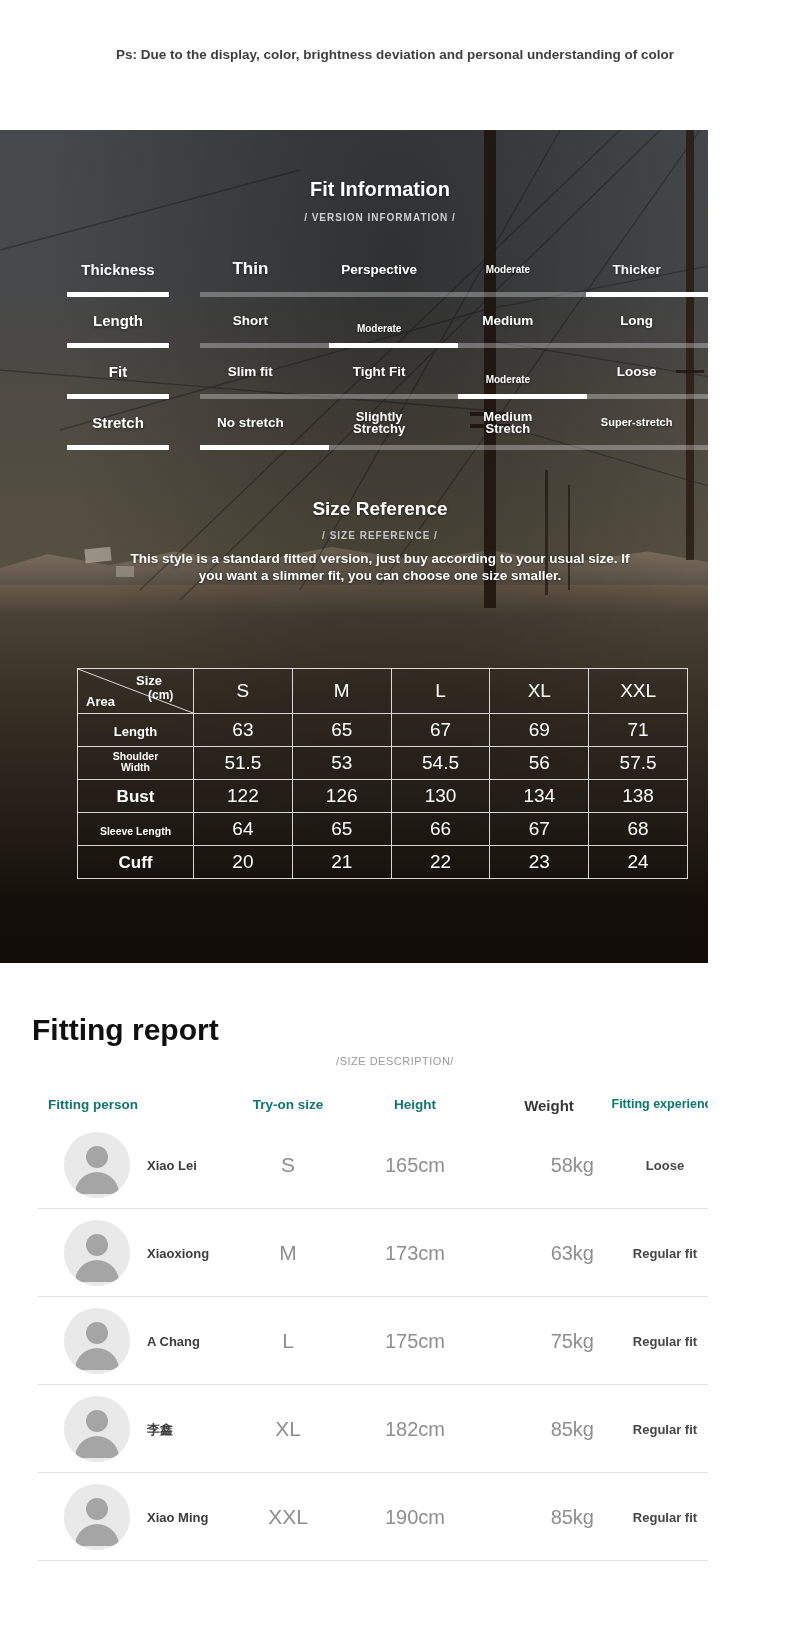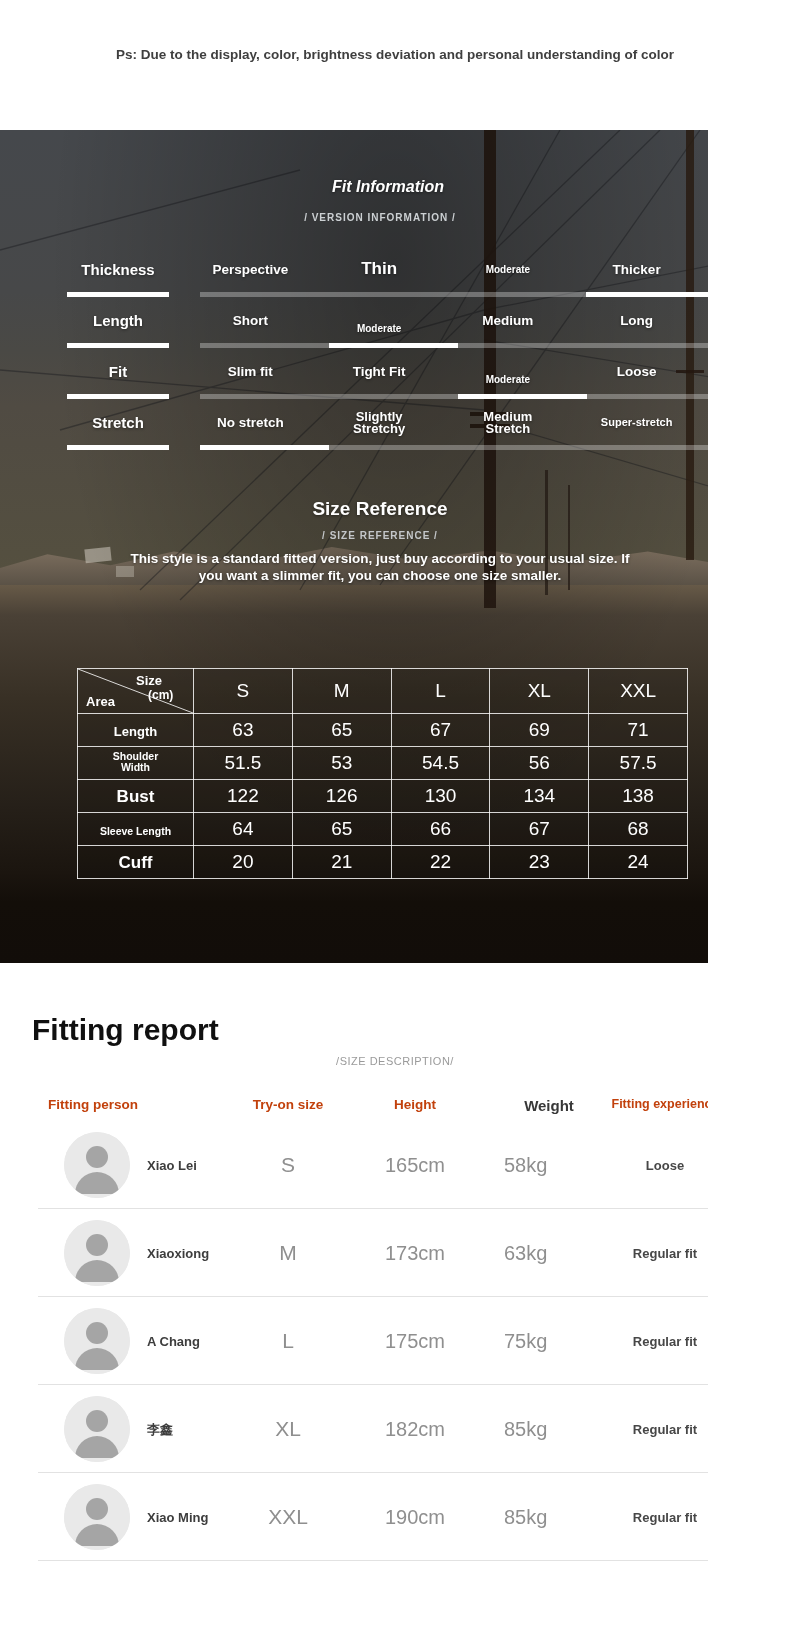--- a/index.html
+++ b/index.html
@@ -17,21 +17,21 @@
        background:linear-gradient(#45484c 0%,#474849 35%,#4a4945 48%,#504b43 60%,#55503f 100%);}
   .mtn{position:absolute;top:405px;left:0;width:790px;height:55px;
        background:linear-gradient(#8a7a68,#564e43);
        clip-path:polygon(0 60%,6% 35%,14% 55%,22% 30%,32% 50%,42% 22%,52% 45%,62% 28%,72% 50%,82% 30%,92% 55%,100% 40%,100% 100%,0 100%);}
   .ground{position:absolute;top:455px;left:0;width:790px;height:378px;
        background:linear-gradient(#675a48 0%,#4a4136 8%,#383025 30%,#262019 58%,#1b150f 76%,#130e09 84%,#120d09 100%);}
   .tint{position:absolute;inset:0;background:radial-gradient(ellipse at 50% 16%,rgba(0,0,0,.33),rgba(0,0,0,0) 62%);}
   .scenery{position:absolute;inset:0;}
   .photo-text{color:#fff;text-shadow:0 1px 3px rgba(0,0,0,.45);}
 
-  .fit-title{position:absolute;top:48px;left:8px;width:760px;text-align:center;font-size:16px;font-weight:bold;font-style:italic;}
+  .fit-title{position:absolute;top:48px;left:0;width:760px;text-align:center;font-size:20px;font-weight:bold;}
   .fit-sub{position:absolute;top:82px;left:0;width:760px;text-align:center;font-size:10px;color:#ccd0d3;letter-spacing:1px;font-weight:bold;}
 
   .fit-rows{position:absolute;top:116px;left:0;width:790px;}
   .fit-row{position:relative;height:51px;}
   .fit-label{position:absolute;left:67px;top:0;width:102px;height:46px;display:flex;align-items:center;justify-content:center;
              font-size:15px;font-weight:bold;color:#fff;text-shadow:0 1px 3px rgba(0,0,0,.45);}
   .fit-underline{position:absolute;left:67px;top:46px;width:102px;height:5px;background:#ffffff;}
   .fit-bar{position:absolute;left:200px;top:46px;width:515px;height:5px;background:rgba(255,255,255,.30);}
   .fit-hl{position:absolute;top:0;height:5px;width:129px;background:#ffffff;}
   .fit-opts{position:absolute;left:186px;top:0;width:515px;height:46px;display:flex;}
@@ -64,38 +64,38 @@
   .rlabel .em-lg{font-size:17px;font-weight:bold;}
   .rlabel .em-md{font-size:13px;font-weight:bold;}
   .rlabel .em-xs{font-size:10.5px;font-weight:bold;line-height:11px;}
   .rlabel .em-xs2{font-size:10.5px;font-weight:bold;line-height:11px;display:inline-block;max-width:58px;}
 
   
   .report{position:absolute;top:963px;left:0;width:790px;height:662px;background:#fff;}
   .rp-title{position:absolute;top:50px;left:0;width:790px;text-align:left;font-size:30px;font-weight:bold;color:#101010;padding-left:32px;}
   .rp-sub{position:absolute;top:92px;left:0;width:790px;text-align:center;font-size:11px;color:#9a9a9a;letter-spacing:.5px;}
   .f-head{position:absolute;top:134px;left:0;width:790px;height:20px;}
-  .f-head span{position:absolute;font-weight:bold;color:#c2410c;font-size:13.5px;}
+  .f-head span{position:absolute;font-weight:bold;color:#0f766e;font-size:13.5px;}
   .h-person{left:48px;}
   .h-size{left:248px;width:80px;text-align:center;}
   .h-height{left:365px;width:100px;text-align:center;}
   .h-weight{left:504px;width:90px;text-align:center;font-size:15px !important;color:#383838 !important;}
   .h-exp{left:600px;width:130px;text-align:center;font-size:12.5px !important;}
   .f-rows{position:absolute;top:158px;left:0;width:790px;}
   .f-row{position:relative;height:88px;}
   .f-row::after{content:"";position:absolute;left:38px;right:62px;bottom:0;border-bottom:1px solid #e2e2e2;}
   .avatar{position:absolute;left:64px;top:50%;transform:translateY(-50%);width:66px;height:66px;border-radius:50%;
           overflow:hidden;background:#e9e9e9;}
   .f-name{position:absolute;left:147px;top:50%;transform:translateY(-50%);width:70px;
           font-size:13px;font-weight:bold;color:#3d3d3d;line-height:15px;}
   .f-size{position:absolute;left:248px;width:80px;top:50%;transform:translateY(-50%);text-align:center;
           font-size:21px;color:#8f8f8f;}
   .f-height{position:absolute;left:365px;width:100px;top:50%;transform:translateY(-50%);text-align:center;
           font-size:20px;color:#8f8f8f;}
-  .f-weight{position:absolute;left:504px;width:90px;top:50%;transform:translateY(-50%);text-align:left;
+  .f-weight{position:absolute;left:504px;width:90px;top:50%;transform:translateY(-50%);text-align:right;
           font-size:20px;color:#8f8f8f;}
   .f-exp{position:absolute;left:600px;width:130px;top:50%;transform:translateY(-50%);text-align:center;
           font-size:13px;font-weight:bold;color:#474747;}
 </style>
 </head>
 <body>
 
 <div class="page">
 
   <div class="disclaimer">
@@ -136,25 +136,25 @@
     <div class="fit-sub">/ VERSION INFORMATION /</div>
 
     <div class="fit-rows">
 
         <div class="fit-row">
           <div class="fit-label">Thickness</div>
           <div class="fit-underline"></div>
           <div class="fit-opts">
 
               <div class="fit-opt">
+              <span class="em-lg">Thin</span>
+            </div>
+
+              <div class="fit-opt">
               <span class="em-md">Perspective</span>
-            </div>
-
-              <div class="fit-opt">
-              <span class="em-lg">Thin</span>
             </div>
 
               <div class="fit-opt">
               <span class="em-sm">Moderate</span>
             </div>
 
               <div class="fit-opt">
               <span class="em-md">Thicker</span>
             </div>
 

